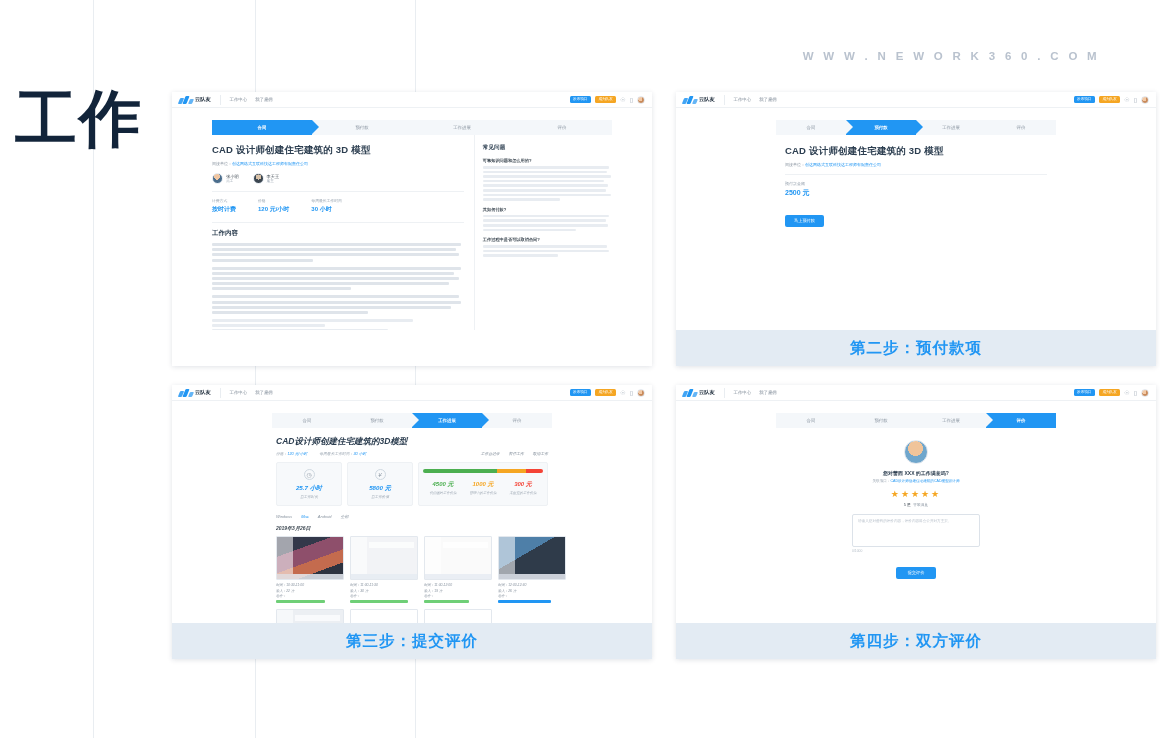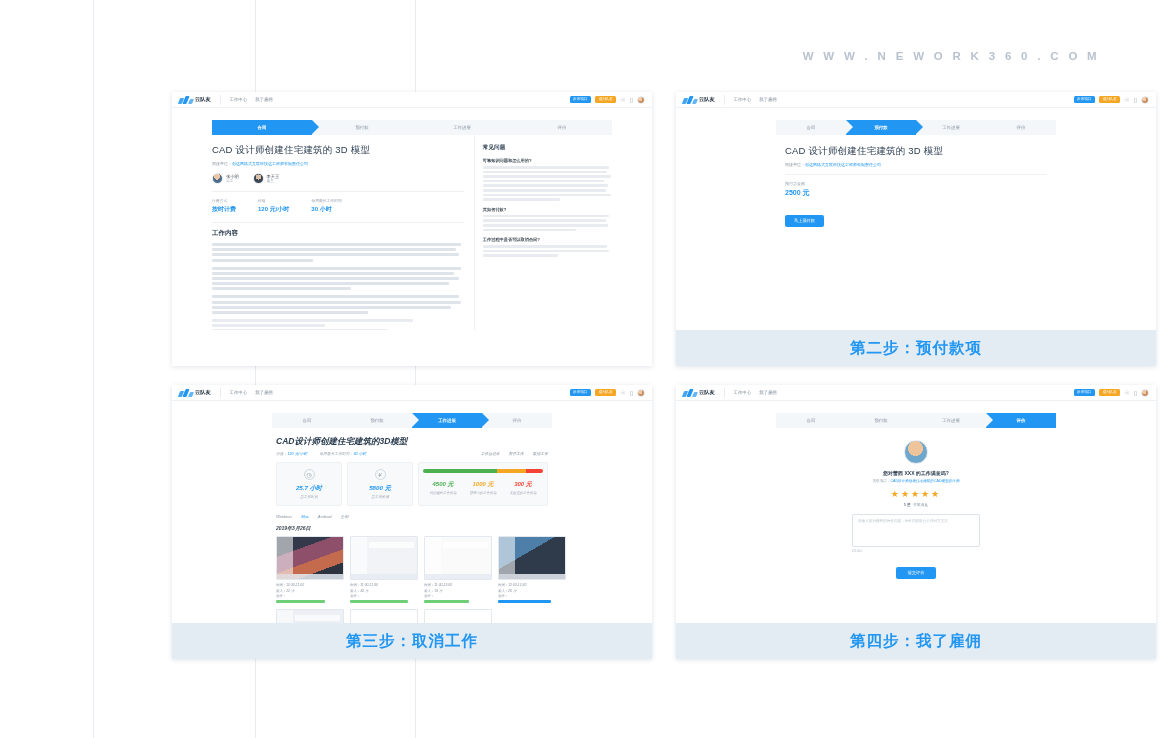--- a/index.html
+++ b/index.html
@@ -109,21 +109,21 @@
   .step-inner { position: relative; z-index: 4; }
 
   
   .tline { background: #dfe4ea; border-radius: 1px; height: 3px; }
   .tline.lt { background: #e8ecf1; }
 
   
   .p1-main { display: flex; padding: 0 8px; gap: 10px; }
   .p1-left { flex: 1.95; }
   .p1-right { flex: 1; border-left: 1px solid #eef1f4; padding-left: 8px; }
-  .doc-title { font-size: 9.5px; color: #2c3e50; font-weight: 400; margin: 9px 0 4px; letter-spacing:.2px;}
+  .doc-title { font-size: 9.5px; color: #2c3e50; font-weight: 700; margin: 9px 0 4px; letter-spacing:.2px;}
   .doc-sub { font-size: 4px; color: #8a95a1; margin-bottom: 7px; }
   .doc-sub b { color: #2196f3; font-weight: 400; }
   .people { display: flex; gap: 14px; margin-bottom: 7px; }
   .person { display: flex; align-items: center; gap: 3px; }
   .pavatar { width: 11px; height: 11px; border-radius: 50%; border: .5px solid #e3e8ee; }
   .pa1 { background: radial-gradient(circle at 45% 30%, #f0c6a2 0 36%, #4a6d8c 37% 100%); }
   .pa2 { background: radial-gradient(circle at 50% 34%, #d9c2a8 0 34%, #3b4650 35% 100%); }
   .pname { font-size: 4.2px; color: #3d4852; }
   .prole { font-size: 3.6px; color: #9aa5b1; }
   .hr { height: 1px; background: #eef1f4; margin: 6px 0 6px; }
@@ -235,20 +235,21 @@
 
 <div id="canvas">
 
   <div class="guide g1"></div>
   <div class="guide g2"></div>
   <div class="guide g3"></div>
 
   <div class="watermark">W W W . N E W O R K 3 6 0 . C O M</div>
 
   <div class="bigtitle">
+    <div class="bt-line1">工作</div>
   </div>
 
   <div class="panel p1">
     <div class="panel-body">
 
       <div class="mini-header">
         <div class="logo-mark">
             <i></i>
             <i></i>
             <i></i>
@@ -623,21 +624,21 @@
             <div class="thumb tb-g">
                 <div class="tb-side"></div>
               </div>
 
           </div>
         </div>
       </div>
     </div>
 
     <div class="caption-bar">
-      <span class="caption-text">第三步：取消工作</span>
+      <span class="caption-text">第三步：提交评价</span>
     </div>
   </div>
 
   <div class="panel p4">
     <div class="panel-body">
 
       <div class="mini-header">
         <div class="logo-mark">
             <i></i>
             <i></i>
@@ -685,17 +686,17 @@
         <div class="p4-rate">
           <b>5 星</b>&nbsp;&nbsp;<span>非常满意</span>
         </div>
         <div class="p4-textarea">请输入您对蕾西的评价内容，评价内容将会公开对方主页。</div>
         <div class="p4-count">0/1000</div>
         <span class="p4-btn">提交评价</span>
       </div>
     </div>
 
     <div class="caption-bar">
-      <span class="caption-text">第四步：我了雇佣</span>
+      <span class="caption-text">第四步：双方评价</span>
     </div>
   </div>
 
 </div>
 
 </body></html>

